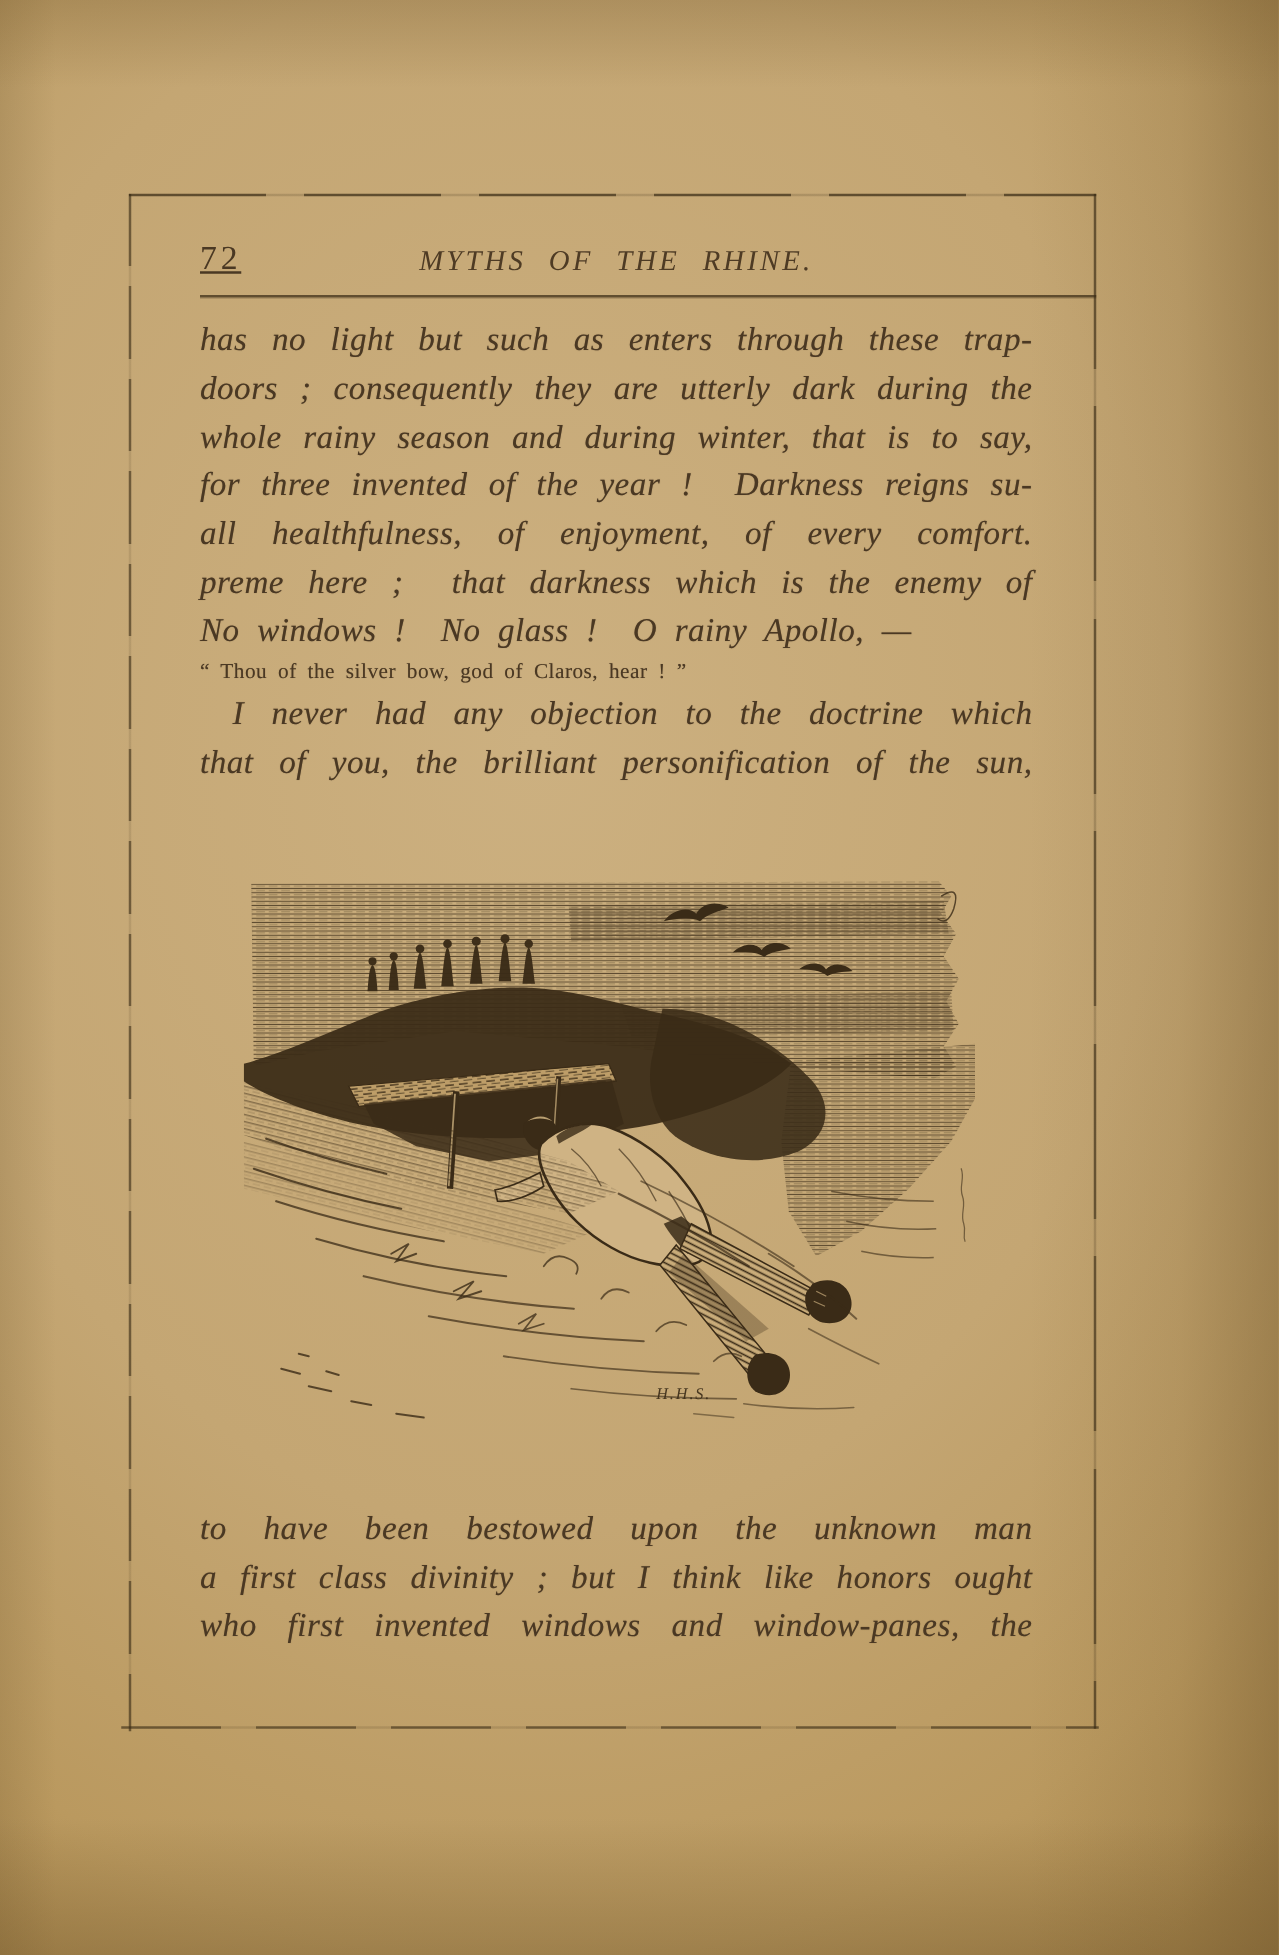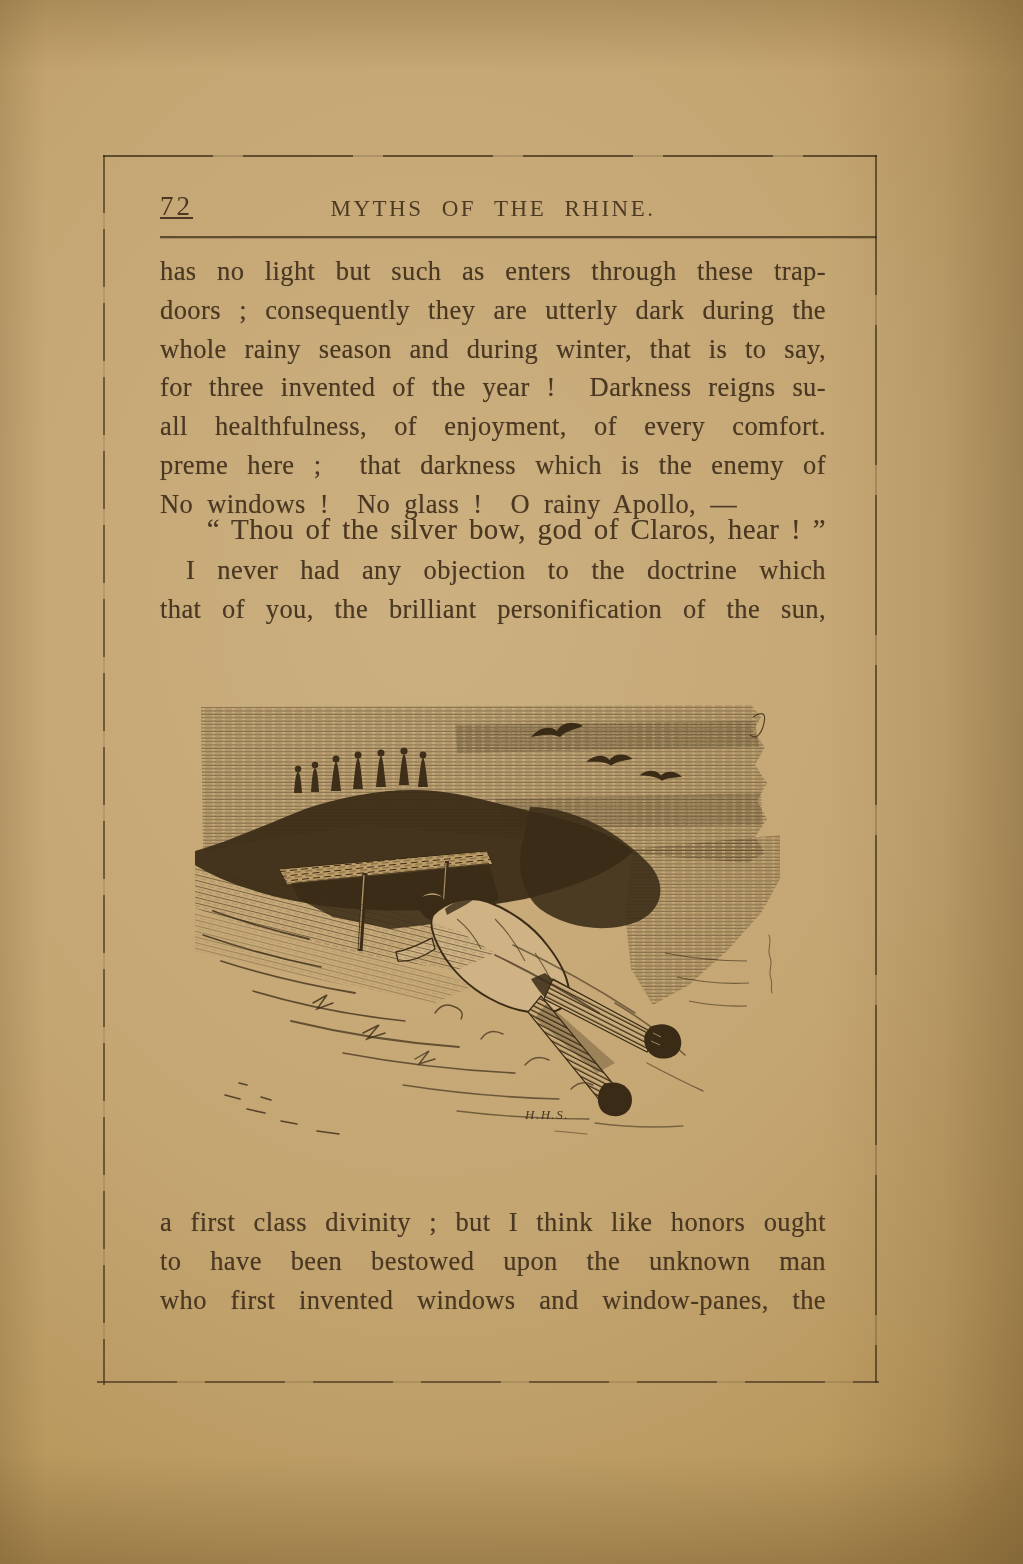--- a/index.html
+++ b/index.html
@@ -20,33 +20,33 @@
     background:repeating-linear-gradient(to right, rgba(56,42,20,.72) 0 110px, rgba(56,42,20,.18) 110px 140px);}
   .b-bottom{left:-6px; bottom:0; right:-2px; height:2px;
     background:repeating-linear-gradient(to right, rgba(56,42,20,.62) 0 80px, rgba(56,42,20,.14) 80px 108px);}
   .b-left{left:0; top:0; bottom:-2px; width:2px;
     background:repeating-linear-gradient(to bottom, rgba(56,42,20,.62) 0 58px, rgba(56,42,20,.12) 58px 74px);}
   .b-right{right:0; top:0; bottom:0; width:2px;
     background:repeating-linear-gradient(to bottom, rgba(56,42,20,.66) 0 140px, rgba(56,42,20,.22) 140px 170px);}
 
   .pagenum{position:absolute; left:57px; top:36px; font-size:27px; letter-spacing:3px;text-decoration:underline;}
   .runhead{position:absolute; left:57px; top:41px; width:666px; text-align:center;
-    font-size:23px; letter-spacing:2.5px; word-spacing:10px; color:#4e3b24;}
+    font-style:italic; font-size:23px; letter-spacing:2.5px; word-spacing:10px; color:#4e3b24;}
   .rule{position:absolute; left:57px; top:81px; width:717px; height:3px;
     border-top:2px solid rgba(58,43,21,.72); border-bottom:1px solid rgba(58,43,21,.22);
     box-sizing:border-box;}
 
-  .para{position:absolute; left:57px; width:666px;}
+  .para{position:absolute; left:57px; width:666px;font-style:italic;}
   .line{width:666px; height:38.8px; line-height:38.8px; font-size:26.5px;
     white-space:pre-wrap; text-align:justify; text-align-last:justify;
     letter-spacing:.4px; text-shadow:0 0 .7px rgba(74,56,35,.5);}
   .line.nj{text-align-last:left; word-spacing:7px;}
   .line.indent{text-indent:26px;}
-  .quote{position:absolute; left:57px; top:358px; width:666px; text-align:right;
-    font-size:29px; letter-spacing:.4px; word-spacing:4px; text-shadow:0 0 .6px rgba(74,56,35,.45);}
+  .quote{position:absolute; left:57px; top:372px; width:666px; text-align:left;
+    font-size:17px; letter-spacing:.4px; word-spacing:4px; text-shadow:0 0 .6px rgba(74,56,35,.45);}
 
   .engraving{position:absolute; left:92px; top:548px; width:590px; height:437px;}
 </style>
 </head>
 <body>
 
 <div class="frame">
   <div class="b b-top"></div>
   <div class="b b-bottom"></div>
   <div class="b b-left"></div>
@@ -187,17 +187,17 @@
       <path d="M400,420 q44,6 88,3" stroke-width="1.3" opacity=".55"></path>
       <path d="M360,428 l32,3" stroke-width="1.2" opacity=".5"></path>
       <path d="M30,392 l15,4 M52,406 l18,4 M86,418 l16,3 M122,428 l22,3 M44,380 l8,2 M66,394 l10,3" stroke-width="1.6" opacity=".8"></path>
       <path d="M574,232 c3,8 -2,14 1,22 c3,8 -2,14 1,22 c2,6 -1,10 1,14" stroke-width="1" opacity=".6"></path>
     </g>
 
     <text x="330" y="416" font-size="13" font-style="italic" letter-spacing="1.5" fill="#3a2b17" opacity=".9" font-family="Liberation Serif, DejaVu Serif, serif">H.H.S.</text>
   </svg>
 
   <div class="para" style="top:1048px">
+    <div class="line">to have been bestowed upon the unknown man</div>
     <div class="line">a first class divinity ; but I think like honors ought</div>
-    <div class="line">to have been bestowed upon the unknown man</div>
     <div class="line">who first invented windows and window-panes, the</div>
   </div>
 </div>
 
 </body></html>

